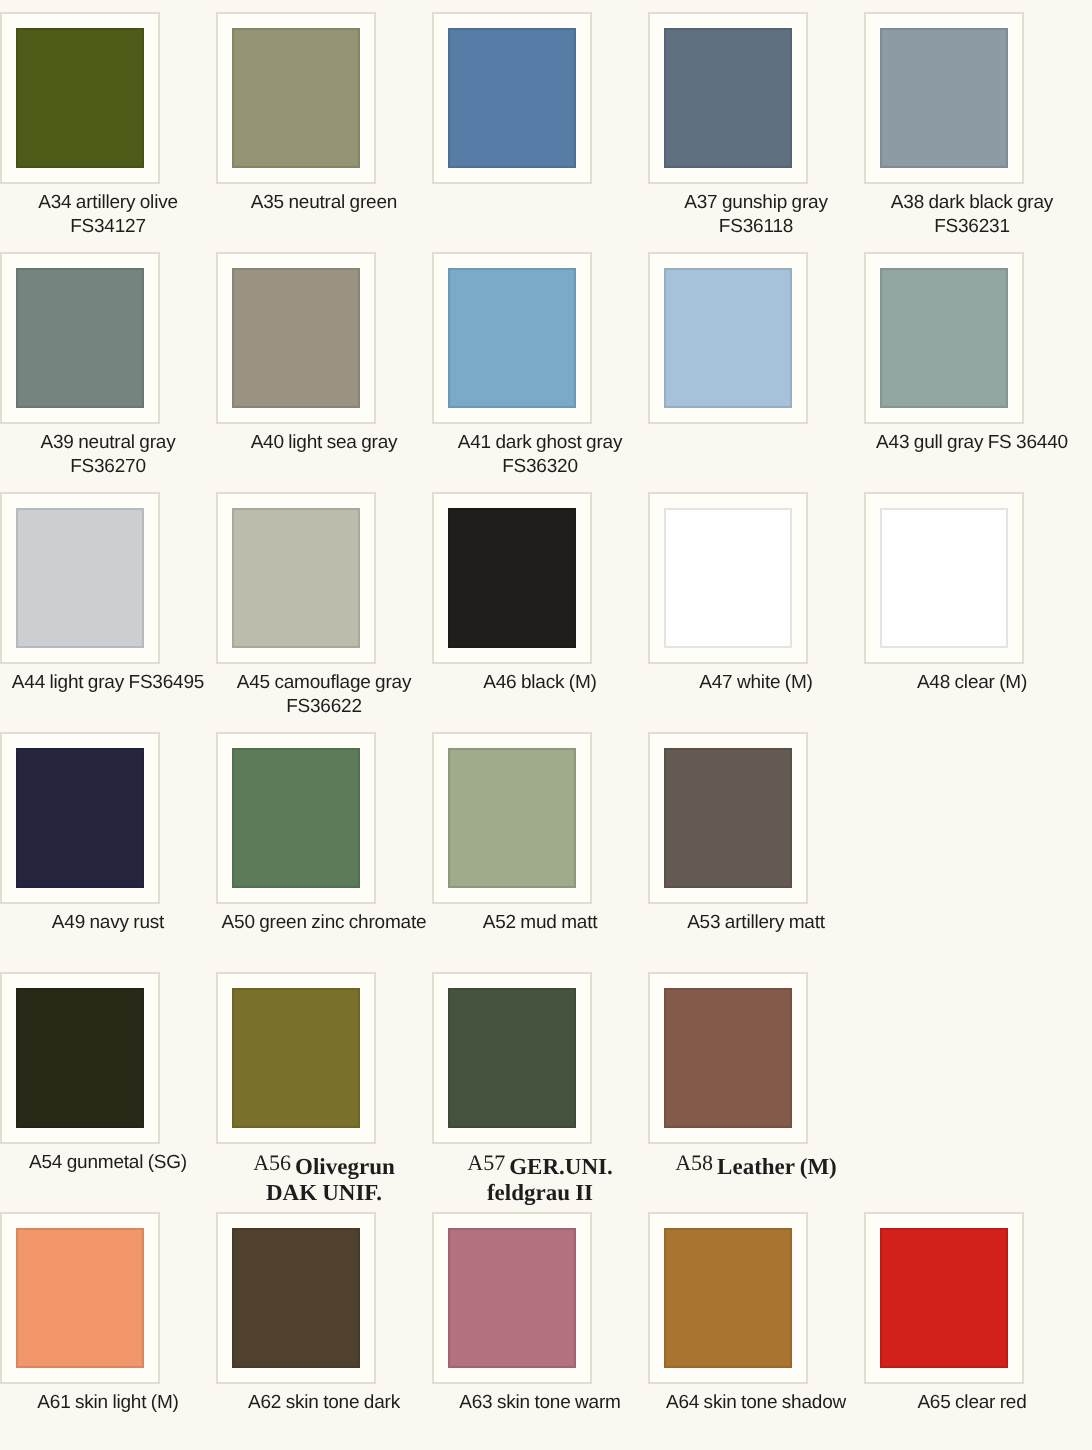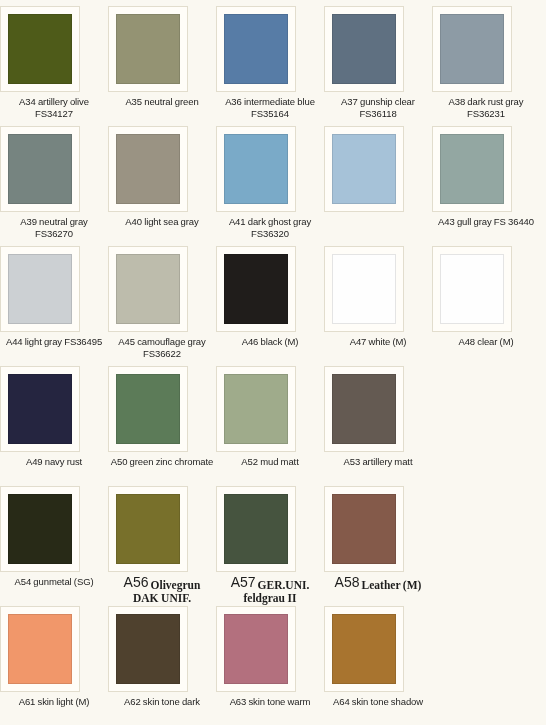--- a/index.html
+++ b/index.html
@@ -52,23 +52,23 @@
     word-spacing:-0.3px;
   }
   .caption.serif{
     font-family:"Liberation Serif", serif;
     font-weight:bold;
     font-size:11.5px;
     line-height:13px;
     letter-spacing:0;
   }
   .caption.serif .code{
-    font-family:Liberation Sans, sans-serif;
+    font-family:Liberation Serif, serif;
     font-weight:normal;
-    font-size:14px;
+    font-size:11px;
     vertical-align:2px;
     margin-right:2px;
   }
   .cap-line{display:block;}
 </style>
 </head>
 <body>
 
 <div id="grid">
     <div class="row">
@@ -86,40 +86,36 @@
           <div class="swatch" style="background: rgb(148, 147, 115);"></div>
         </div>
         <div class="caption">
           <span class="cap-line">A35 neutral green</span>
         </div>
       </div>
       <div class="cell">
         <div class="card">
           <div class="swatch" style="background: rgb(87, 124, 166);"></div>
         </div>
-        <div class="caption">
-          <span class="cap-line">A36 intermediate blue</span>
-          <span class="cap-line">FS35164</span>
-        </div>
       </div>
       <div class="cell">
         <div class="card">
           <div class="swatch" style="background: rgb(95, 112, 129);"></div>
         </div>
         <div class="caption">
-          <span class="cap-line">A37 gunship clear</span>
+          <span class="cap-line">A37 gunship gray</span>
           <span class="cap-line">FS36118</span>
         </div>
       </div>
       <div class="cell">
         <div class="card">
           <div class="swatch" style="background: rgb(141, 155, 165);"></div>
         </div>
         <div class="caption">
-          <span class="cap-line">A38 dark rust gray</span>
+          <span class="cap-line">A38 dark black gray</span>
           <span class="cap-line">FS36231</span>
         </div>
       </div>
     </div>
     <div class="row">
       <div class="cell">
         <div class="card">
           <div class="swatch" style="background: rgb(118, 132, 128);"></div>
         </div>
         <div class="caption">
@@ -297,14 +293,22 @@
         </div>
       </div>
       <div class="cell">
         <div class="card">
           <div class="swatch" style="background: rgb(168, 116, 47);"></div>
         </div>
         <div class="caption">
           <span class="cap-line">A64 skin tone shadow</span>
         </div>
       </div>
+      <div class="cell">
+        <div class="card">
+          <div class="swatch" style="background: rgb(210, 32, 27);"></div>
+        </div>
+        <div class="caption">
+          <span class="cap-line">A65 clear red</span>
+        </div>
+      </div>
     </div>
   </div>
 
 </body></html>

